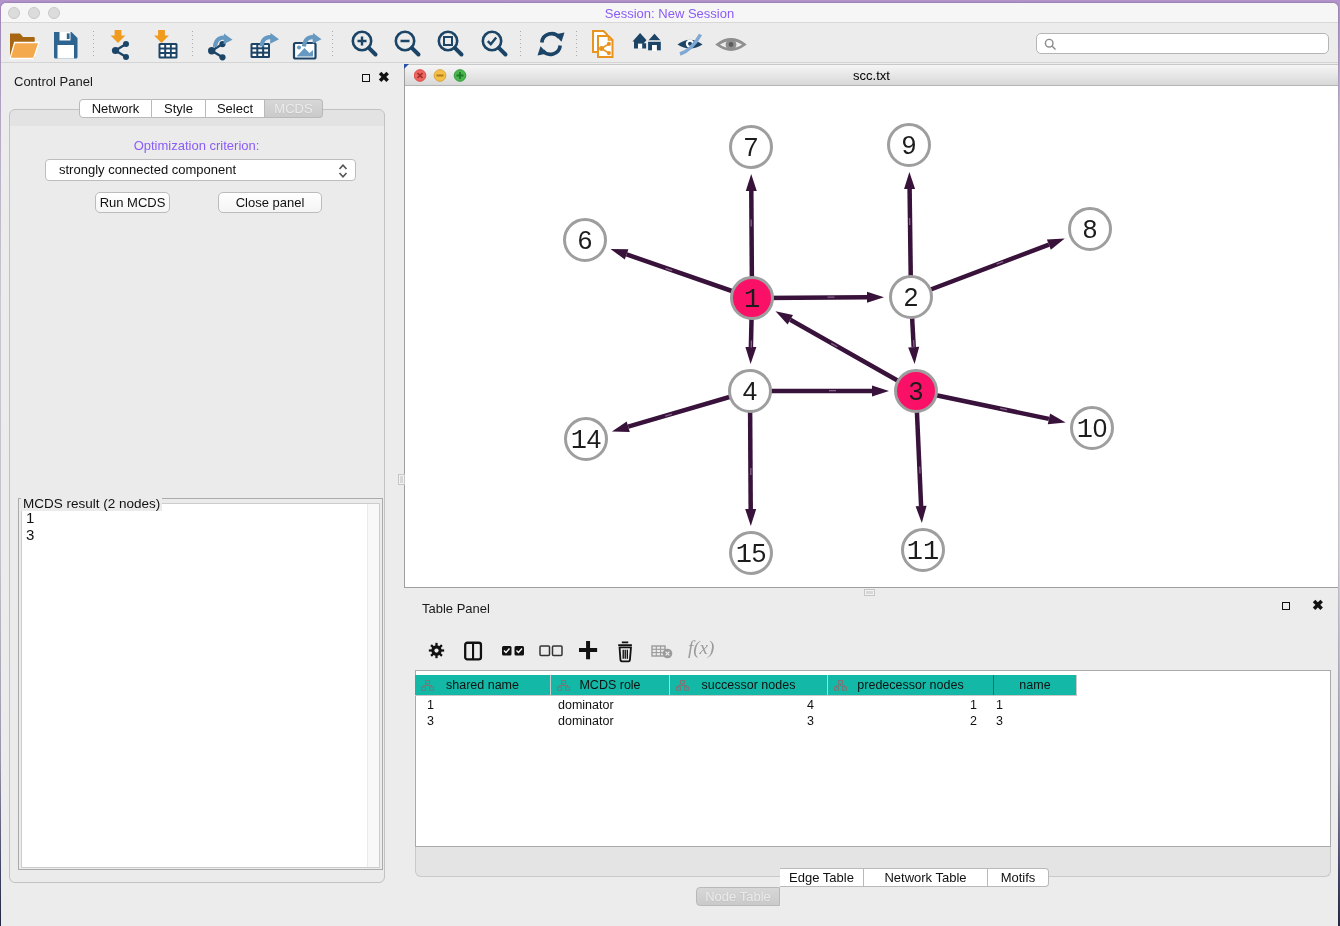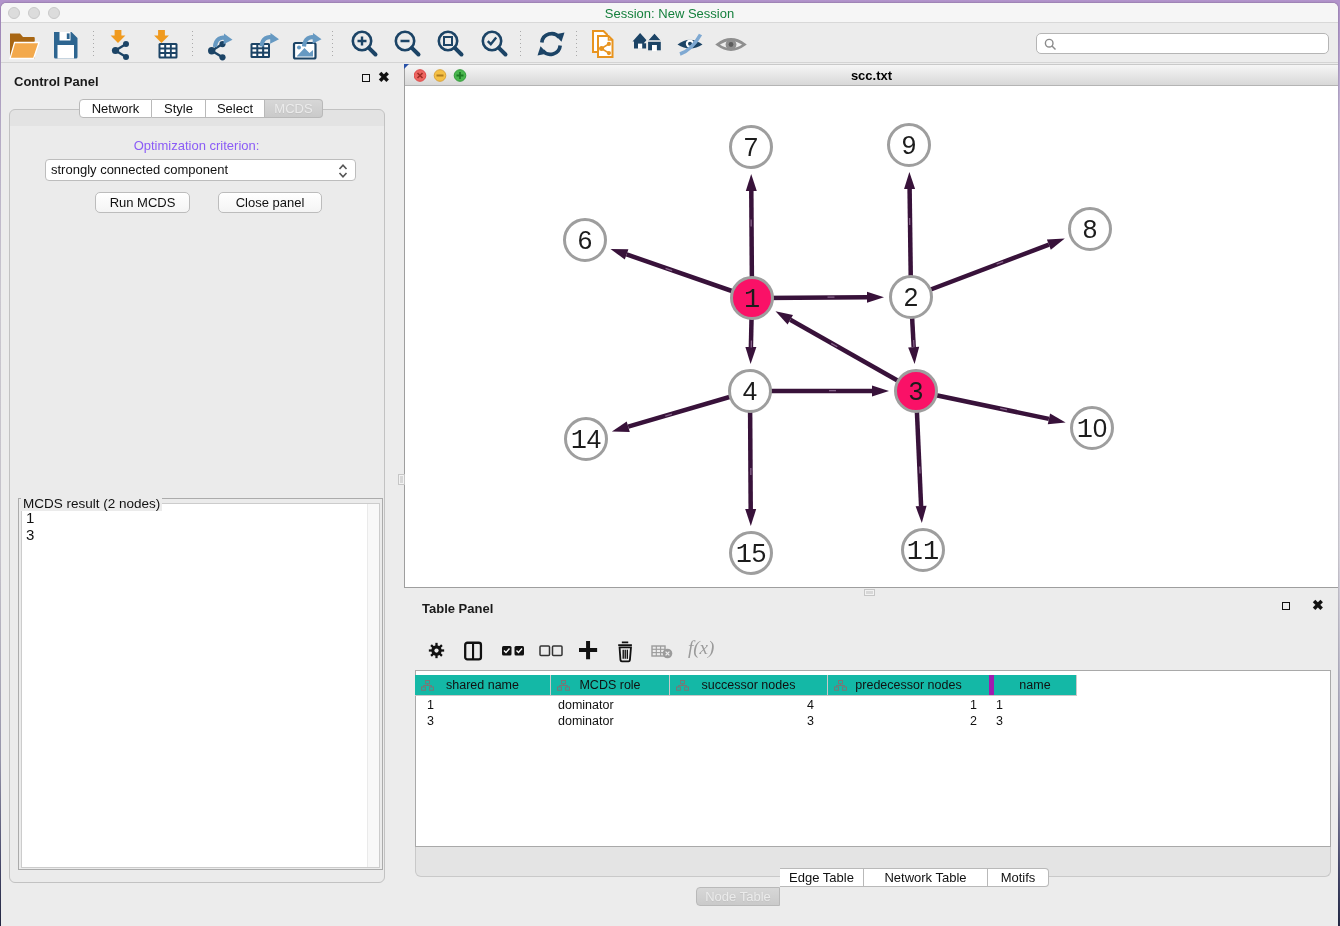--- a/index.html
+++ b/index.html
@@ -3,26 +3,26 @@
 <meta charset="utf-8">
 <style>
 * { margin:0; padding:0; box-sizing:border-box; }
 html,body { width:1340px; height:926px; overflow:hidden; font-family:"Liberation Sans", sans-serif; }
 body { background:linear-gradient(180deg,#b293cb 0%,#b49ccf 4%,#cabfdc 14%,#e2dfe8 32%,#dcd9e2 60%,#a9a7bf 82%,#4a4c72 94%,#262a48 100%); }
 #app { position:absolute; left:1px; top:3px; right:2px; bottom:0; background:#ececec; border-radius:5px 5px 0 0; box-shadow:0 0 2px rgba(0,0,0,.4); overflow:hidden; }
 .abs { position:absolute; }
 
 #titlebar { position:absolute; left:0; top:0; right:0; height:20px; background:#f6f6f6; border-bottom:1px solid #d8d8d8; border-radius:5px 5px 0 0; }
 .tl { position:absolute; top:4px; width:12px; height:12px; border-radius:50%; background:#dcdcdc; border:1px solid #c8c8c8; }
-#wintitle { position:absolute; top:3px; left:0; right:0; text-align:center; font-size:13px; color:#15803d; }
+#wintitle { position:absolute; top:3px; left:0; right:0; text-align:center; font-size:13px; color:#8b5cf6; }
 
 #toolbar { position:absolute; left:0; top:21px; right:0; height:39px; background:#ececec; border-bottom:1px solid #d4d4d4; }
 .tsep { position:absolute; top:7px; height:28px; width:1px; background-image:linear-gradient(#aaa 25%, rgba(0,0,0,0) 0%); background-size:1px 4px; }
 
-.ptitle { font-size:13px; color:#1a1a1a;font-weight:bold; }
+.ptitle { font-size:13px; color:#1a1a1a; }
 .float-ic { position:absolute; width:8px; height:8px; border:1.4px solid #111; }
 .close-ic { position:absolute; font-size:14px; color:#111; font-weight:bold; }
 
 .tab { position:absolute; top:0; height:19px; background:#fff; border:1px solid #b9b9b9; border-left:none; font-size:13px; color:#111; text-align:center; line-height:18px; }
 .tabsel { background:linear-gradient(#d7d7d7,#cacaca); color:#ebebeb; text-shadow:0 1px 1px #c2c2c2; }
 .btn { position:absolute; background:linear-gradient(#ffffff,#f4f4f4); border:1px solid #bcbcbc; border-radius:5px; font-size:13px; color:#111; text-align:center; }
 </style>
 </head>
 <body>
 <div id="app">
@@ -179,27 +179,27 @@
     <div class="float-ic" style="left:361px; top:8px;"></div>
     <div class="close-ic" style="left:377px; top:3px;">✖</div>
 
     <div class="abs" style="left:8px; top:43px; right:7px; bottom:6px; background:#e3e3e3; border:1px solid #c2c2c2; border-radius:6px;"></div>
     <div class="abs" style="left:9px; top:60px; right:8px; bottom:7px; background:#ebebeb; border-radius:0 0 6px 6px;"></div>
     <div class="tab" style="left:78px; width:73px; top:33px; border-radius:4px 0 0 4px; border-left:1px solid #b9b9b9;">Network</div>
     <div class="tab" style="left:151px; width:54px; top:33px;">Style</div>
     <div class="tab" style="left:205px; width:59px; top:33px;">Select</div>
     <div class="tab tabsel" style="left:264px; width:58px; top:33px; border-radius:0 4px 4px 0;">MCDS</div>
     <div class="abs" style="left:0; top:72px; width:100%; text-align:center; font-size:13px; color:#8b5cf6;">Optimization criterion:</div>
-    <div class="abs" style="left:44px; top:93px; width:311px; height:22px; background:#fff; border:1px solid #bdbdbd; border-radius:4px; font-size:13px; color:#111; line-height:20px; padding-left:5px;">strongly connected component
+    <div class="abs" style="left:44px; top:93px; width:311px; height:22px; background:#fff; border:1px solid #bdbdbd; border-radius:4px; font-size:13px; color:#111; line-height:20px; padding-left:13px;">strongly connected component
       <svg width="10" height="14" style="position:absolute; right:7px; top:4px;" viewBox="0 0 10 14">
           <path d="M1.5 5 L5 1.2 L8.5 5" fill="none" stroke="#555" stroke-width="1.6"></path>
           <path d="M1.5 9 L5 12.8 L8.5 9" fill="none" stroke="#555" stroke-width="1.6"></path>
         </svg>
     </div>
-    <div class="btn" style="left:94px; top:126px; width:95px; height:21px; line-height:19px;">Run MCDS</div>
+    <div class="btn" style="left:94px; top:126px; width:75px; height:21px; line-height:19px;">Run MCDS</div>
     <div class="btn" style="left:217px; top:126px; width:104px; height:21px; line-height:19px;">Close panel</div>
 
     <fieldset class="abs" style="left:17px; top:425px; width:365px; height:379px; border:1px solid #ababab; border-radius:0; z-index:3;">
       <legend style="font-size:13.5px; color:#111; padding:0 2px; margin-left:2px; position:relative; top:5px; background:#ebebeb;">MCDS result (2 nodes)</legend>
     </fieldset>
     <div class="abs" style="left:20px; top:437px; width:359px; height:365px; background:#fff; border:1px solid #cccccc; font-size:15px; color:#111; line-height:16.5px; padding:6px 0 0 4px;">1<br>3</div>
     <div class="abs" style="left:366px; top:438px; width:12px; height:363px; background:#f8f8f8; border-left:1px solid #eaeaea;"></div>
   </div>
 
 
@@ -207,21 +207,21 @@
     <div style="position:absolute;left:-1px;top:-1px;width:0;height:0;border-top:5px solid #2a52a8;border-right:5px solid transparent;z-index:5;"></div>
     <div class="abs" style="left:0; top:0; right:0; height:21px; background:linear-gradient(#f6f6f6,#d8d8d8); border-bottom:1px solid #b4b4b4;">
       <svg width="60" height="13" viewBox="0 0 60 13" style="position:absolute;left:9px;top:4px;">
         <circle cx="6" cy="6.5" r="5.8" fill="#ec6560" stroke="#d44"></circle>
         <circle cx="26" cy="6.5" r="5.8" fill="#f5c045" stroke="#d9a237"></circle>
         <circle cx="46" cy="6.5" r="5.8" fill="#49b64e" stroke="#2f9a38"></circle>
         <path d="M3.5 4 L8.5 9 M8.5 4 L3.5 9" stroke="#9e2b25" stroke-width="1.6"></path>
         <path d="M22.5 6.5 L29.5 6.5" stroke="#b07d1e" stroke-width="1.8"></path>
         <path d="M42.5 6.5 L49.5 6.5 M46 3 L46 10" stroke="#1c7b24" stroke-width="1.8"></path>
       </svg>
-      <div style="position:absolute; left:0; right:0; top:3px; text-align:center; font-size:13px; color:#000; font-weight:bold;">scc.txt</div>
+      <div style="position:absolute; left:0; right:0; top:3px; text-align:center; font-size:13px; color:#000; font-weight:normal;">scc.txt</div>
     </div>
     <svg id="graph" width="933" height="502" viewBox="0 0 933 502" style="position:absolute; left:0; top:21px;">
 <g stroke="#38123a" stroke-width="4.5">
 <line x1="347" y1="212" x2="346.3" y2="105.0"></line>
 <line x1="347" y1="212" x2="221.6" y2="168.4"></line>
 <line x1="347" y1="212" x2="462.0" y2="211.3"></line>
 <line x1="347" y1="212" x2="345.9" y2="261.0"></line>
 <line x1="506" y1="211" x2="504.6" y2="103.0"></line>
 <line x1="506" y1="211" x2="643.9" y2="158.6"></line>
 <line x1="506" y1="211" x2="508.7" y2="261.1"></line>
@@ -370,21 +370,21 @@
         </div>
       <div style="position:absolute;left:255px;top:0;width:158px;height:20px;border-right:1px solid #c9c9c9;">
           <svg width="13" height="11" viewBox="0 0 13 11" style="position:absolute;left:6px;top:5px;">
             <rect x="4.5" y="0.5" width="4" height="3.2" fill="none" stroke="#777" stroke-width="1"></rect>
             <rect x="0.5" y="7" width="4" height="3.2" fill="none" stroke="#777" stroke-width="1"></rect>
             <rect x="8.5" y="7" width="4" height="3.2" fill="none" stroke="#777" stroke-width="1"></rect>
             <path d="M6.5 3.7 V5.5 M2.5 7 V5.5 H10.5 V7" fill="none" stroke="#777" stroke-width="1"></path>
           </svg>
           <div style="position:absolute;left:0;right:0;top:3px;text-align:center;">successor nodes</div>
         </div>
-      <div style="position:absolute;left:413px;top:0;width:166px;height:20px;border-right:5px solid #a21caf;">
+      <div style="position:absolute;left:413px;top:0;width:166px;height:20px;border-right:1px solid #a21caf;">
           <svg width="13" height="11" viewBox="0 0 13 11" style="position:absolute;left:6px;top:5px;">
             <rect x="4.5" y="0.5" width="4" height="3.2" fill="none" stroke="#777" stroke-width="1"></rect>
             <rect x="0.5" y="7" width="4" height="3.2" fill="none" stroke="#777" stroke-width="1"></rect>
             <rect x="8.5" y="7" width="4" height="3.2" fill="none" stroke="#777" stroke-width="1"></rect>
             <path d="M6.5 3.7 V5.5 M2.5 7 V5.5 H10.5 V7" fill="none" stroke="#777" stroke-width="1"></path>
           </svg>
           <div style="position:absolute;left:0;right:0;top:3px;text-align:center;">predecessor nodes</div>
         </div>
       <div style="position:absolute;left:579px;top:0;width:83px;height:20px;border-right:1px solid #c9c9c9;">
           <div style="position:absolute;left:0;right:0;top:3px;text-align:center;">name</div>

